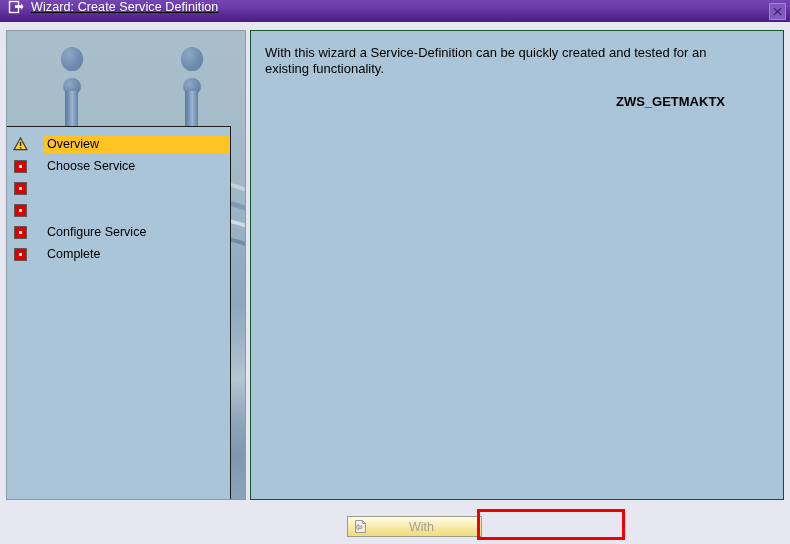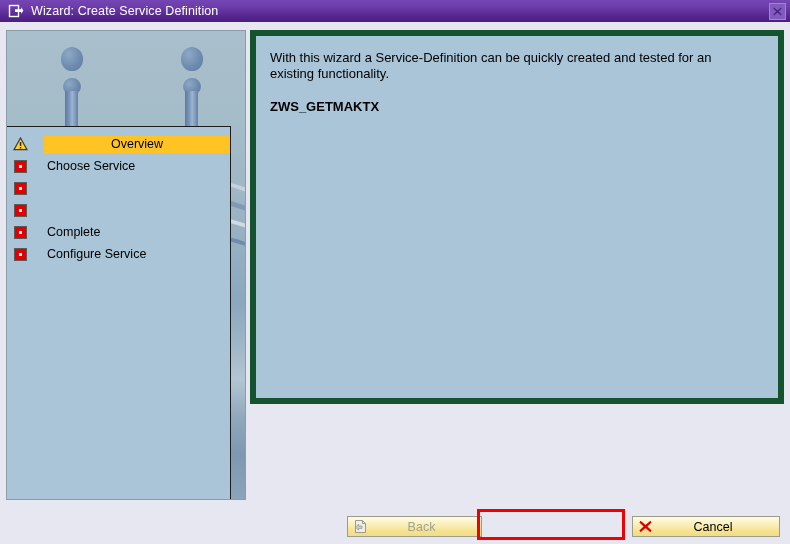--- a/index.html
+++ b/index.html
@@ -14,21 +14,21 @@
     font-size: 12px;
     color: #000;
     -webkit-font-smoothing: none;
   }
 
   
   #titlebar {
     position: absolute; left: 0; top: 0;
     width: 790px; height: 22px;
     background: linear-gradient(to bottom, #7446b4 0%, #6a3ba9 35%, #56258f 75%, #4a1e82 100%);
-    display: flex; align-items: center;
+    display: flex; align-items: flex-start; text-decoration: underline;
   }
   #titlebar-icon {
     width: 16px; height: 14px;
     margin-left: 8px; margin-right: 7px;
     flex: 0 0 auto;
   }
   #titlebar-text {
     color: #ffffff;
     font-size: 12.5px;
     letter-spacing: 0.1px;
@@ -121,41 +121,41 @@
   .step-label {
     font-size: 12.5px;
     color: #000;
     padding: 1px 3px 2px 3px;
     white-space: nowrap;
   }
   .step-row.current .step-label {
     background: #ffc423;
     display: block;
     width: 189px;
-    text-align: center;
   }
 
   
   #content-panel {
     position: absolute; left: 250px; top: 8px;
-    width: 534px; height: 374px;
+    width: 534px; height: 470px;
     background: #a9c5d7;
-    border: 6px solid #14532d;
+    border: 1px solid #14532d;
     padding: 14px 16px 15px 14px;
   }
   .content-para {
     font-size: 13px;
     line-height: 16px;
     color: #000;
     margin: 0 0 17px 0;
     max-width: 460px;
   }
   .content-para.strong {
     font-weight: bold;
     font-size: 13px;
+    text-align: right;
   }
 
   
   #footer {
     position: absolute; left: 0; top: 486px;
     width: 790px; height: 36px;
   }
   .btn {
     position: absolute; top: 8px;
     height: 21px;
@@ -281,60 +281,52 @@
         </span>
       </div>
 
       <div class="step-row">
         <span class="step-icon">
           <svg width="13" height="13" viewBox="0 0 13 13">
             <rect x="0.5" y="0.5" width="12" height="12" fill="#e00000" stroke="#5a5a5a" stroke-width="1"></rect>
             <rect x="5" y="5" width="3" height="3" fill="#ffffff"></rect>
           </svg>
         </span>
+        <span class="step-label">Configure Service</span>
+      </div>
+
+      <div class="step-row">
+        <span class="step-icon">
+          <svg width="13" height="13" viewBox="0 0 13 13">
+            <rect x="0.5" y="0.5" width="12" height="12" fill="#e00000" stroke="#5a5a5a" stroke-width="1"></rect>
+            <rect x="5" y="5" width="3" height="3" fill="#ffffff"></rect>
+          </svg>
+        </span>
         <span class="step-label">Complete</span>
-      </div>
-
-      <div class="step-row">
-        <span class="step-icon">
-          <svg width="13" height="13" viewBox="0 0 13 13">
-            <rect x="0.5" y="0.5" width="12" height="12" fill="#e00000" stroke="#5a5a5a" stroke-width="1"></rect>
-            <rect x="5" y="5" width="3" height="3" fill="#ffffff"></rect>
-          </svg>
-        </span>
-        <span class="step-label">Configure Service</span>
       </div>
 
     </div>
   </div>
 
   <div id="content-panel">
     <p class="content-para">With this wizard a Service-Definition can be quickly created and tested for an existing functionality.</p>
     <p class="content-para strong">ZWS_GETMAKTX</p>
   </div>
 
   <div id="footer">
 
     <div class="btn disabled" id="btn-back">
       <span class="btn-icon">
         <svg width="15" height="15" viewBox="0 0 15 15">
           <path d="M2.5 1.5 H9.5 L12.5 4.5 V13.5 H2.5 Z" fill="#eeeeea" stroke="#9a9a90" stroke-width="1"></path>
           <path d="M9.5 1.5 V4.5 H12.5" fill="none" stroke="#9a9a90" stroke-width="1"></path>
           <path d="M9 7 H5.5 V5.2 L2.6 8.2 L5.5 11.2 V9.4 H9 Z" fill="#cfcfc2" stroke="#9a9a90" stroke-width="0.8"></path>
         </svg>
       </span>
-      <span class="btn-label">Back</span>
+      <span class="btn-label">With</span>
     </div>
 
 
-    <div class="btn" id="btn-cancel">
-      <span class="btn-icon">
-        <svg width="15" height="15" viewBox="0 0 15 15">
-          <path d="M2.6 1.8 L7.5 6.1 L12.4 1.8 L13.6 3.6 L9.4 7.5 L13.6 11.4 L12.4 13.2 L7.5 8.9 L2.6 13.2 L1.4 11.4 L5.6 7.5 L1.4 3.6 Z" fill="#d80000"></path>
-        </svg>
-      </span>
-      <span class="btn-label">Cancel</span>
-    </div>
 
   </div>
 </div>
 
 <div id="continue-highlight"></div>
 
 </body></html>

